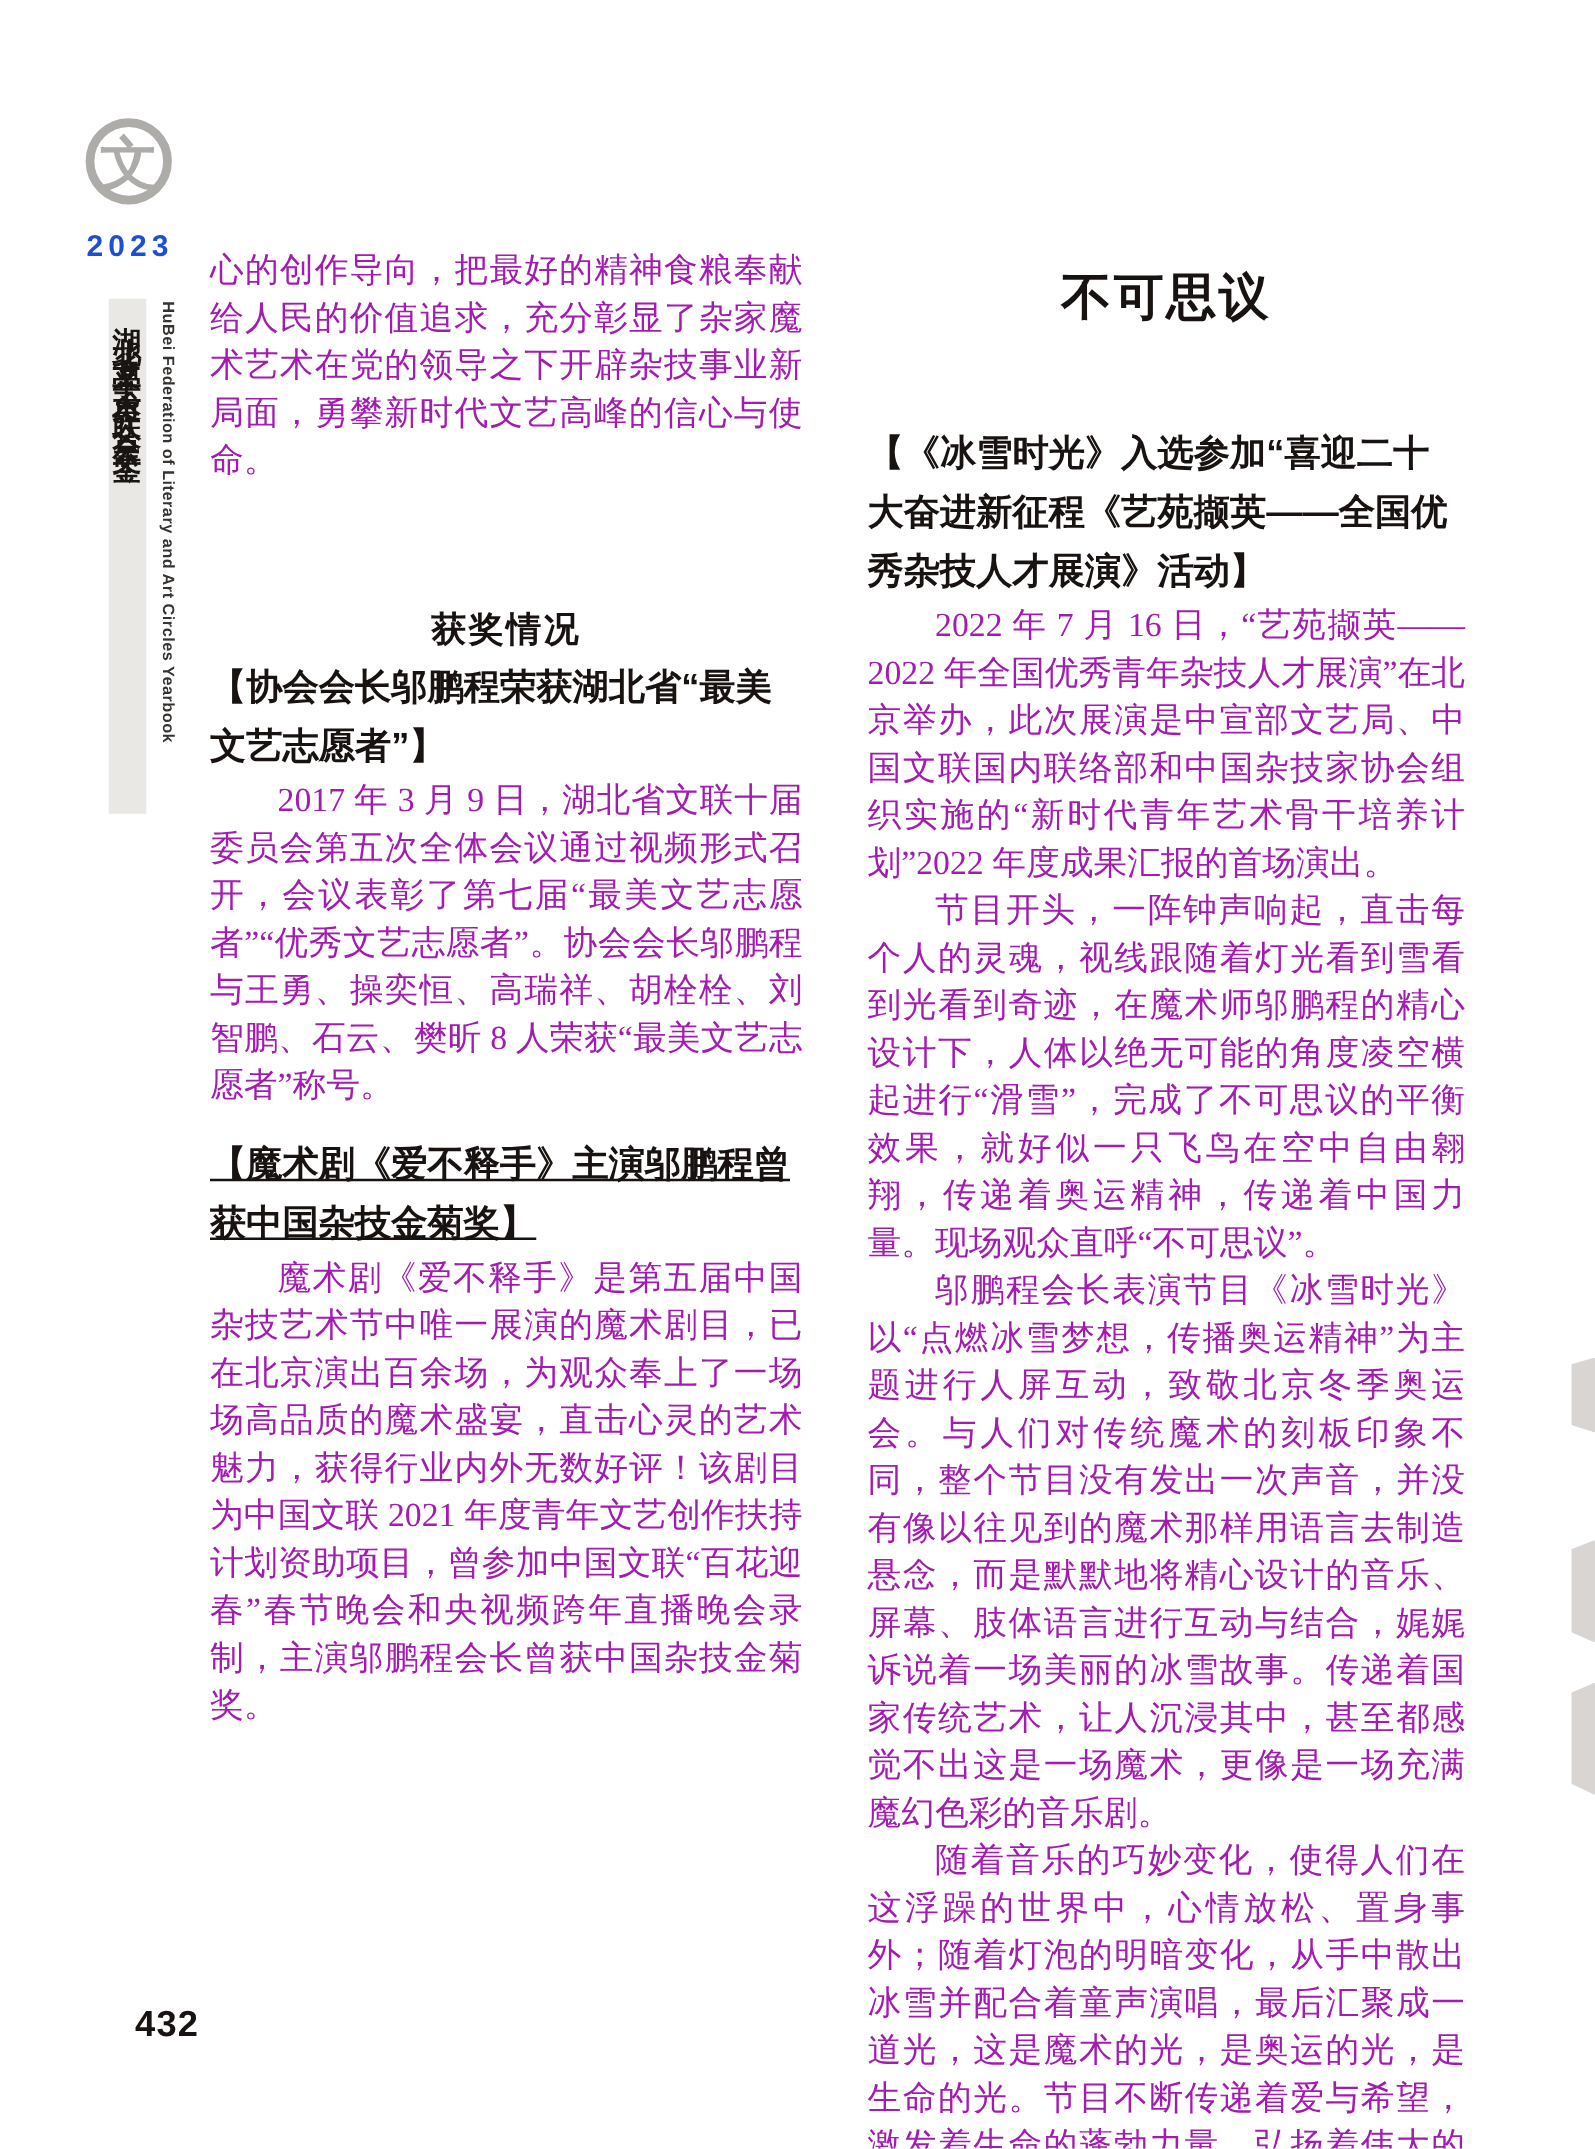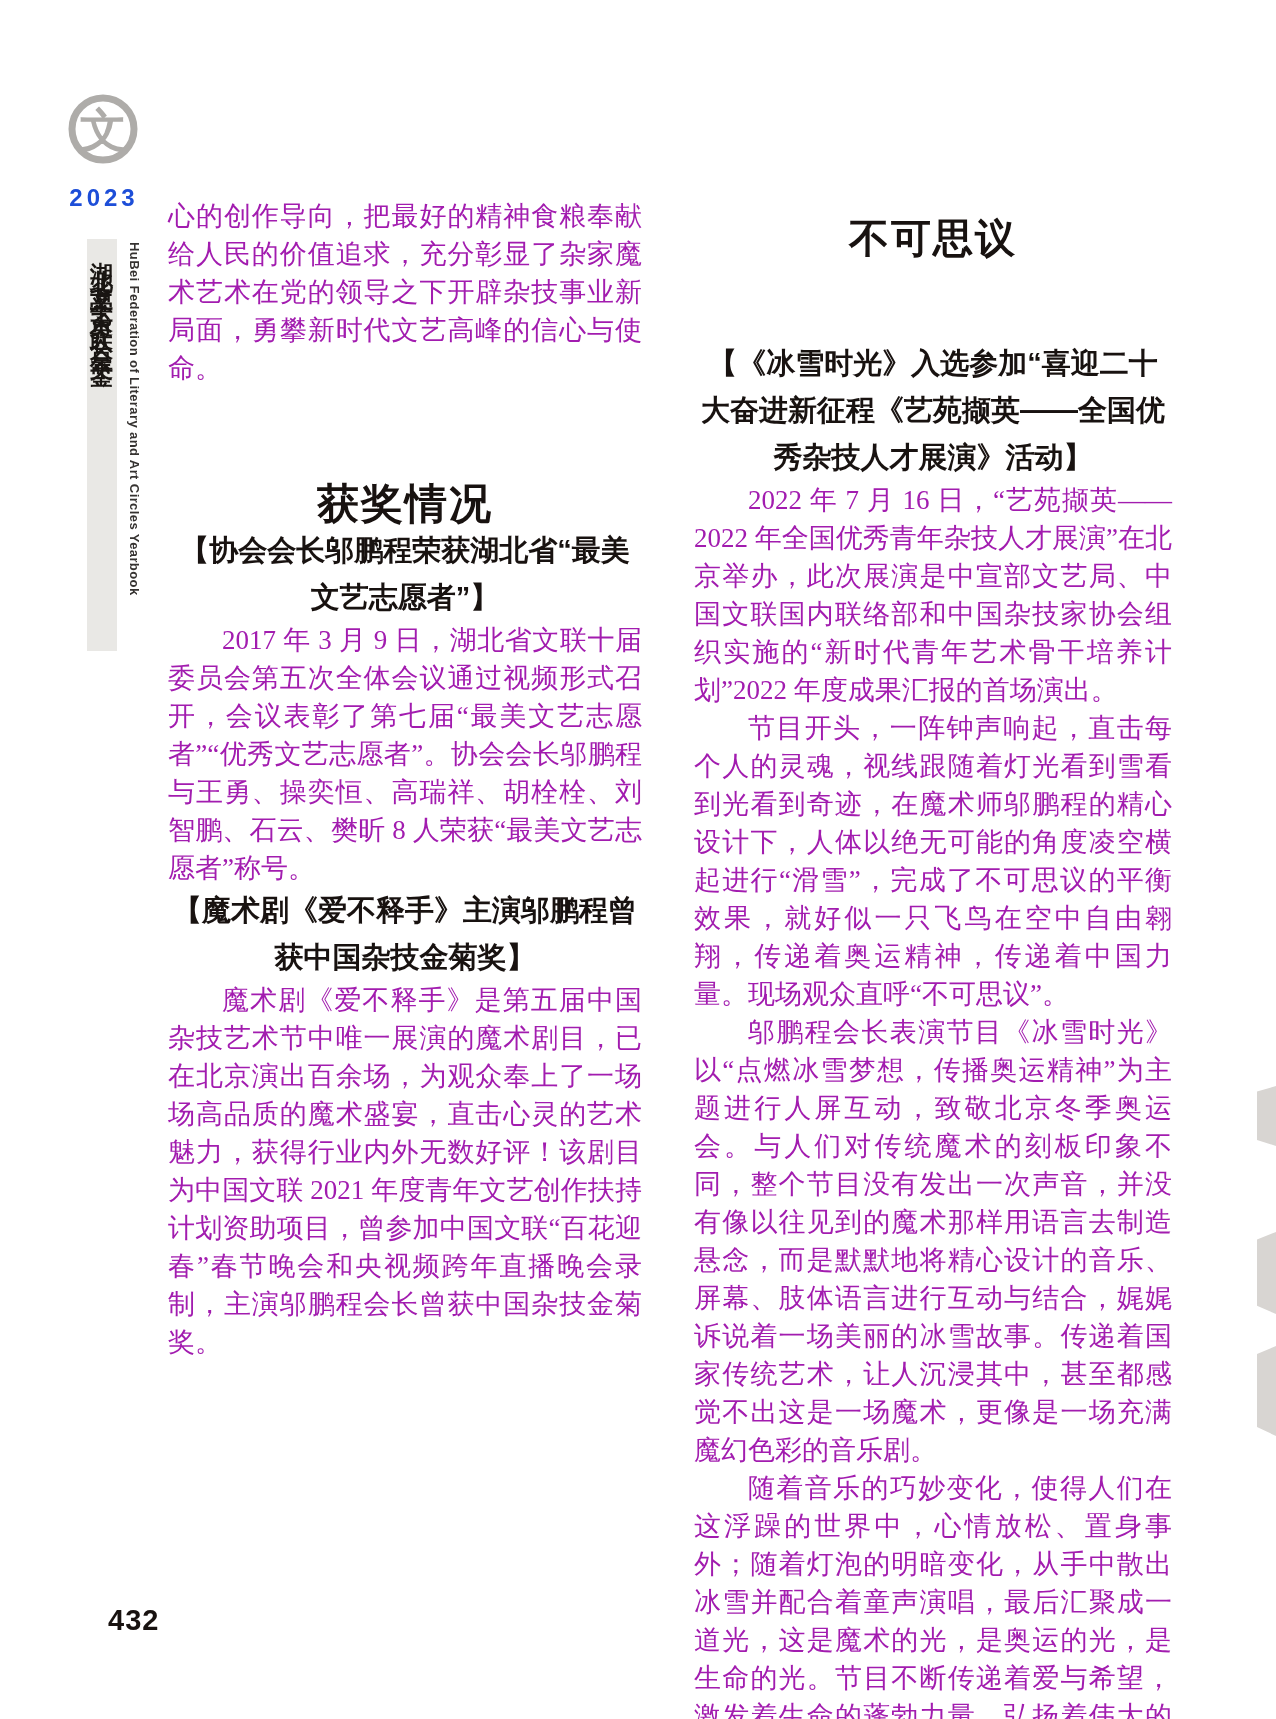--- a/index.html
+++ b/index.html
@@ -49,33 +49,33 @@
   .col-right{left:694px;top:215px;width:478px;}
 
   .body-par{
     margin:0;text-align:justify;text-indent:2em;
     font-family:"Liberation Serif", serif;color:#a21caf;
   }
   .no-indent{text-indent:0;}
 
   .section-title{
     font-family:"Liberation Sans", sans-serif;font-weight:700;
-    font-size:42px;line-height:46px;letter-spacing:2px;
+    font-size:28px;line-height:46px;letter-spacing:2px;
     text-align:center;color:#181210;margin:0;
   }
   .col-left .section-title{margin-top:94px;}
   .col-right .section-title{font-size:40px;margin-top:0;}
 
   .article-heading{
     font-family:"Liberation Sans", sans-serif;font-weight:700;
     font-size:29px;line-height:47px;color:#181210;
-    text-align:center;margin:0;
+    text-align:left;margin:0;
   }
   .mt-h1-left{}
-  .mt-h2-left{}
+  .mt-h2-left{margin-top:22px;text-decoration:underline;}
   .mt-h1-right{margin-top:79px;}
 
   
   .page-number{
     position:absolute;left:108px;top:1604px;
     font-family:"Liberation Sans", sans-serif;font-weight:700;
     font-size:29px;letter-spacing:1px;color:#181210;
   }
 
   

